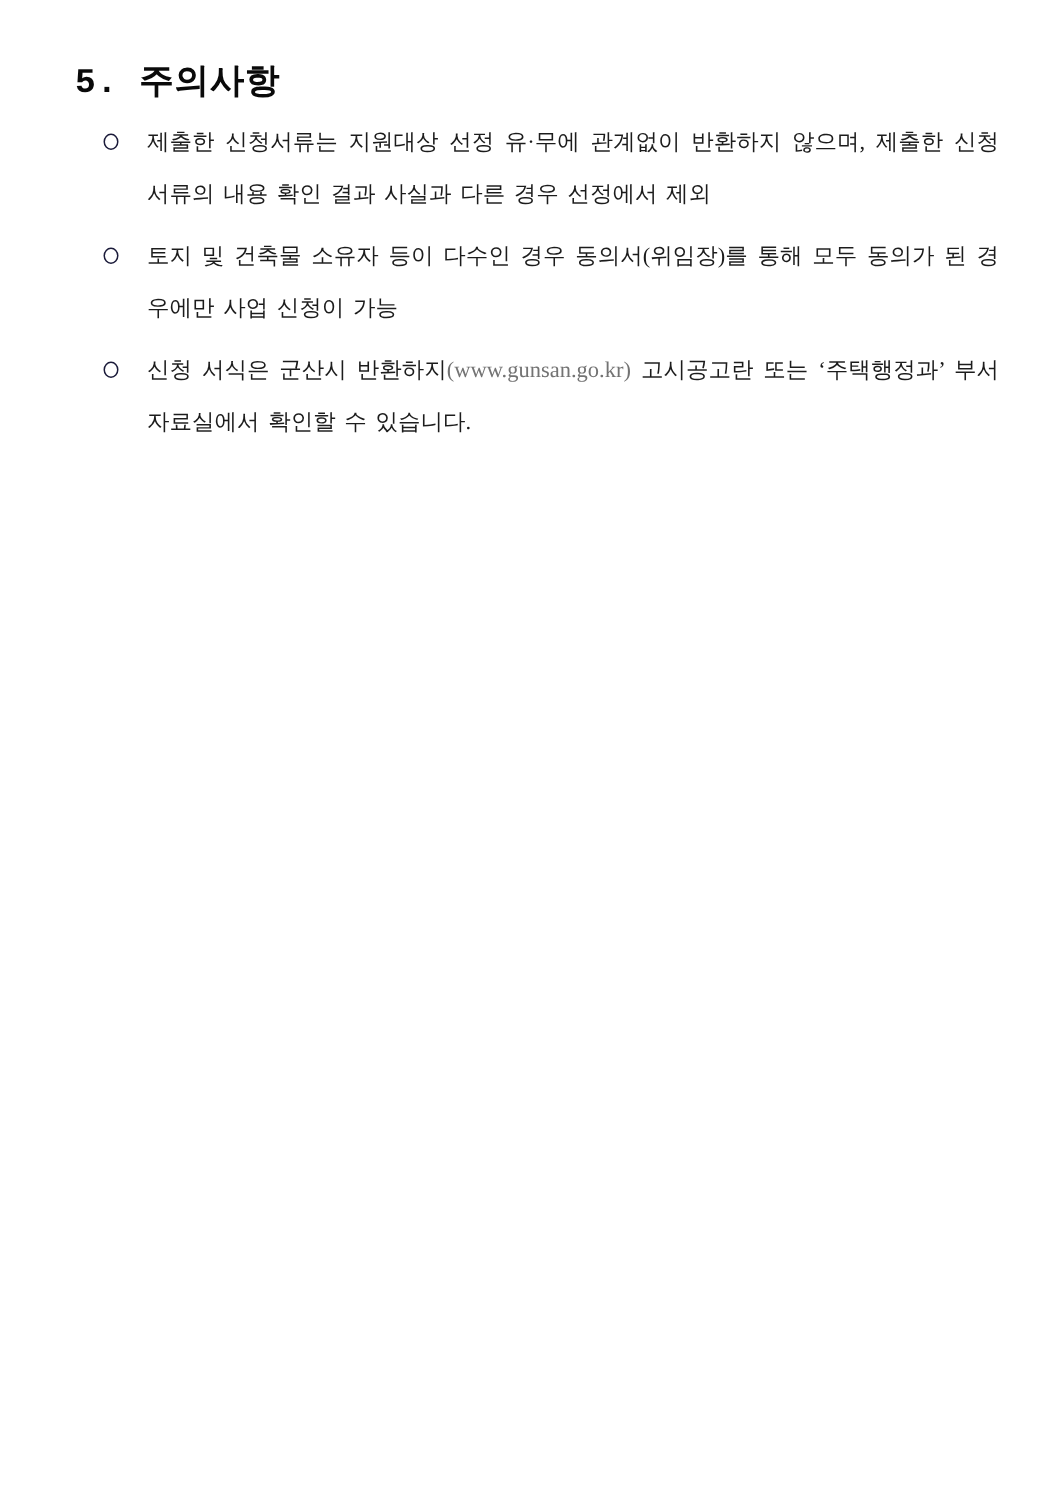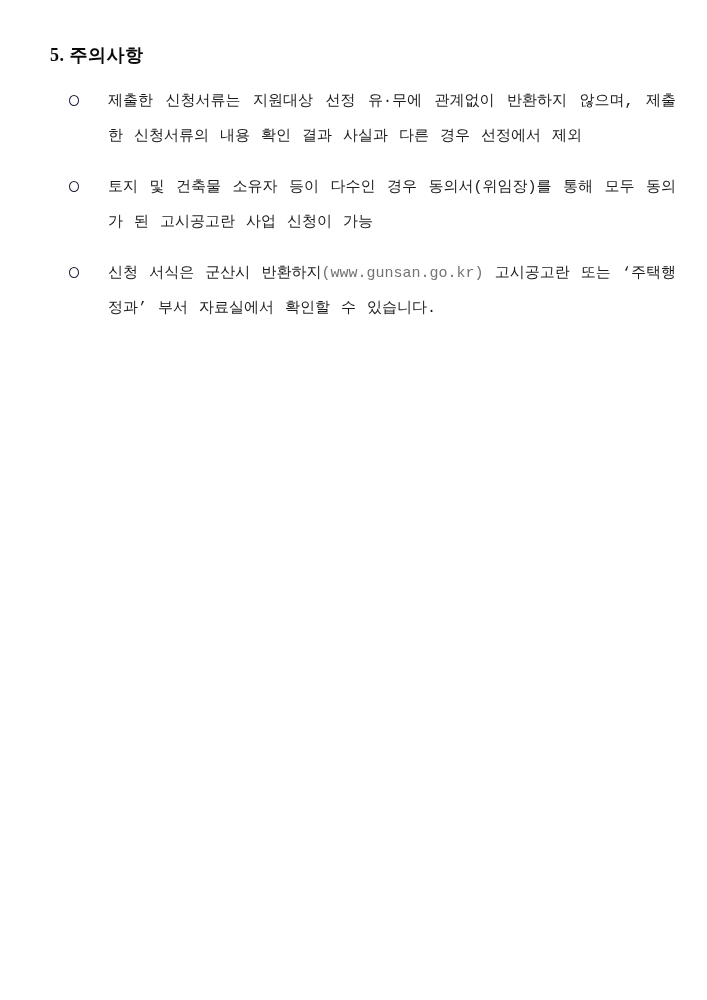--- a/index.html
+++ b/index.html
@@ -11,23 +11,23 @@
     position: relative;
     width: 707px;
     height: 1000px;
     background: #ffffff;
     overflow: hidden;
     font-family: "Liberation Serif", "DejaVu Serif", serif;
     color: #1c1c1c;
   }
   .heading {
     margin: 42px 47px 0 50px;
-    font-family: Liberation Serif, serif;
+    font-family: Liberation Mono, monospace;
     font-weight: bold;
-    font-size: 18px;
+    font-size: 23px;
     line-height: 26px;
     color: #0a0a0a;
     letter-spacing: 0.5px;
   }
   .list {
     margin: 10px 47px 0 68px;
     width: 592px;
   }
   .item {
     position: relative;
@@ -37,28 +37,27 @@
     position: absolute;
     left: 1px;
     top: 11px;
     width: 10px;
     height: 11px;
     border: 1.7px solid #1b1b3a;
     border-radius: 50%;
     box-sizing: border-box;
   }
   .item p {
-    margin: 16px;
+    margin: 6px;
     width: 568px;
     font-size: 15px;
     line-height: 35px;
     text-align: justify;
     word-spacing: 2px;
     color: #1c1c1c;
-    font-family: Liberation Mono, monospace;
   }
   .link {
     color: #737373;
     text-decoration: none;
     cursor: pointer;
   }
 </style>
 </head>
 <body>
 
@@ -68,21 +67,21 @@
 
   <div class="list">
 
     <div class="item">
       <span class="bullet"></span>
       <p>제출한 신청서류는 지원대상 선정 유·무에 관계없이 반환하지 않으며, 제출한 신청서류의 내용 확인 결과 사실과 다른 경우 선정에서 제외</p>
     </div>
 
     <div class="item">
       <span class="bullet"></span>
-      <p>토지 및 건축물 소유자 등이 다수인 경우 동의서(위임장)를 통해 모두 동의가 된 고시공고란 사업 신청이 가능</p>
+      <p>토지 및 건축물 소유자 등이 다수인 경우 동의서(위임장)를 통해 모두 동의가 된 경우에만 사업 신청이 가능</p>
     </div>
 
 
 
     <div class="item">
       <span class="bullet"></span>
       <p><span>신청 서식은 군산시 반환하지</span><span class="link">(www.gunsan.go.kr)</span><span> 고시공고란 또는 ‘주택행정과’ 부서 자료실에서 확인할 수 있습니다.</span></p>
     </div>
 
 

